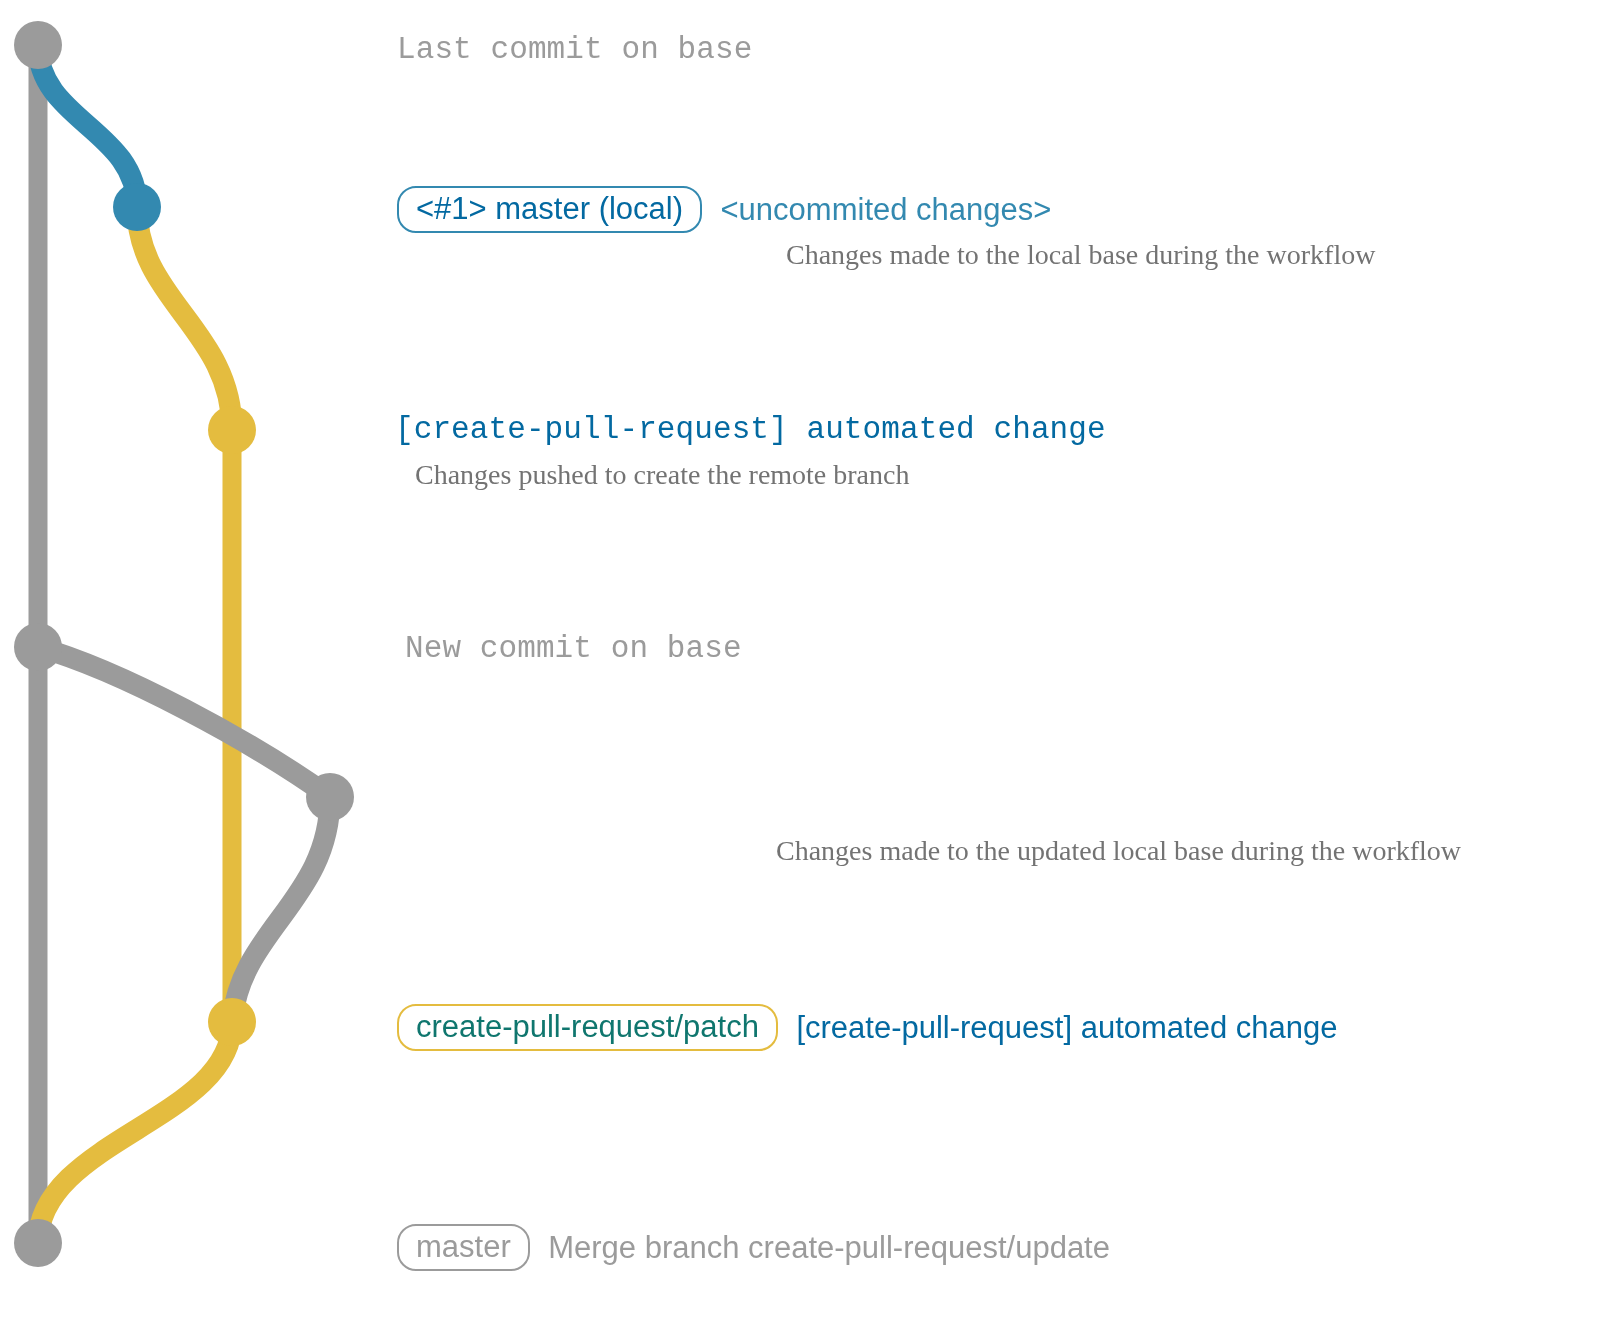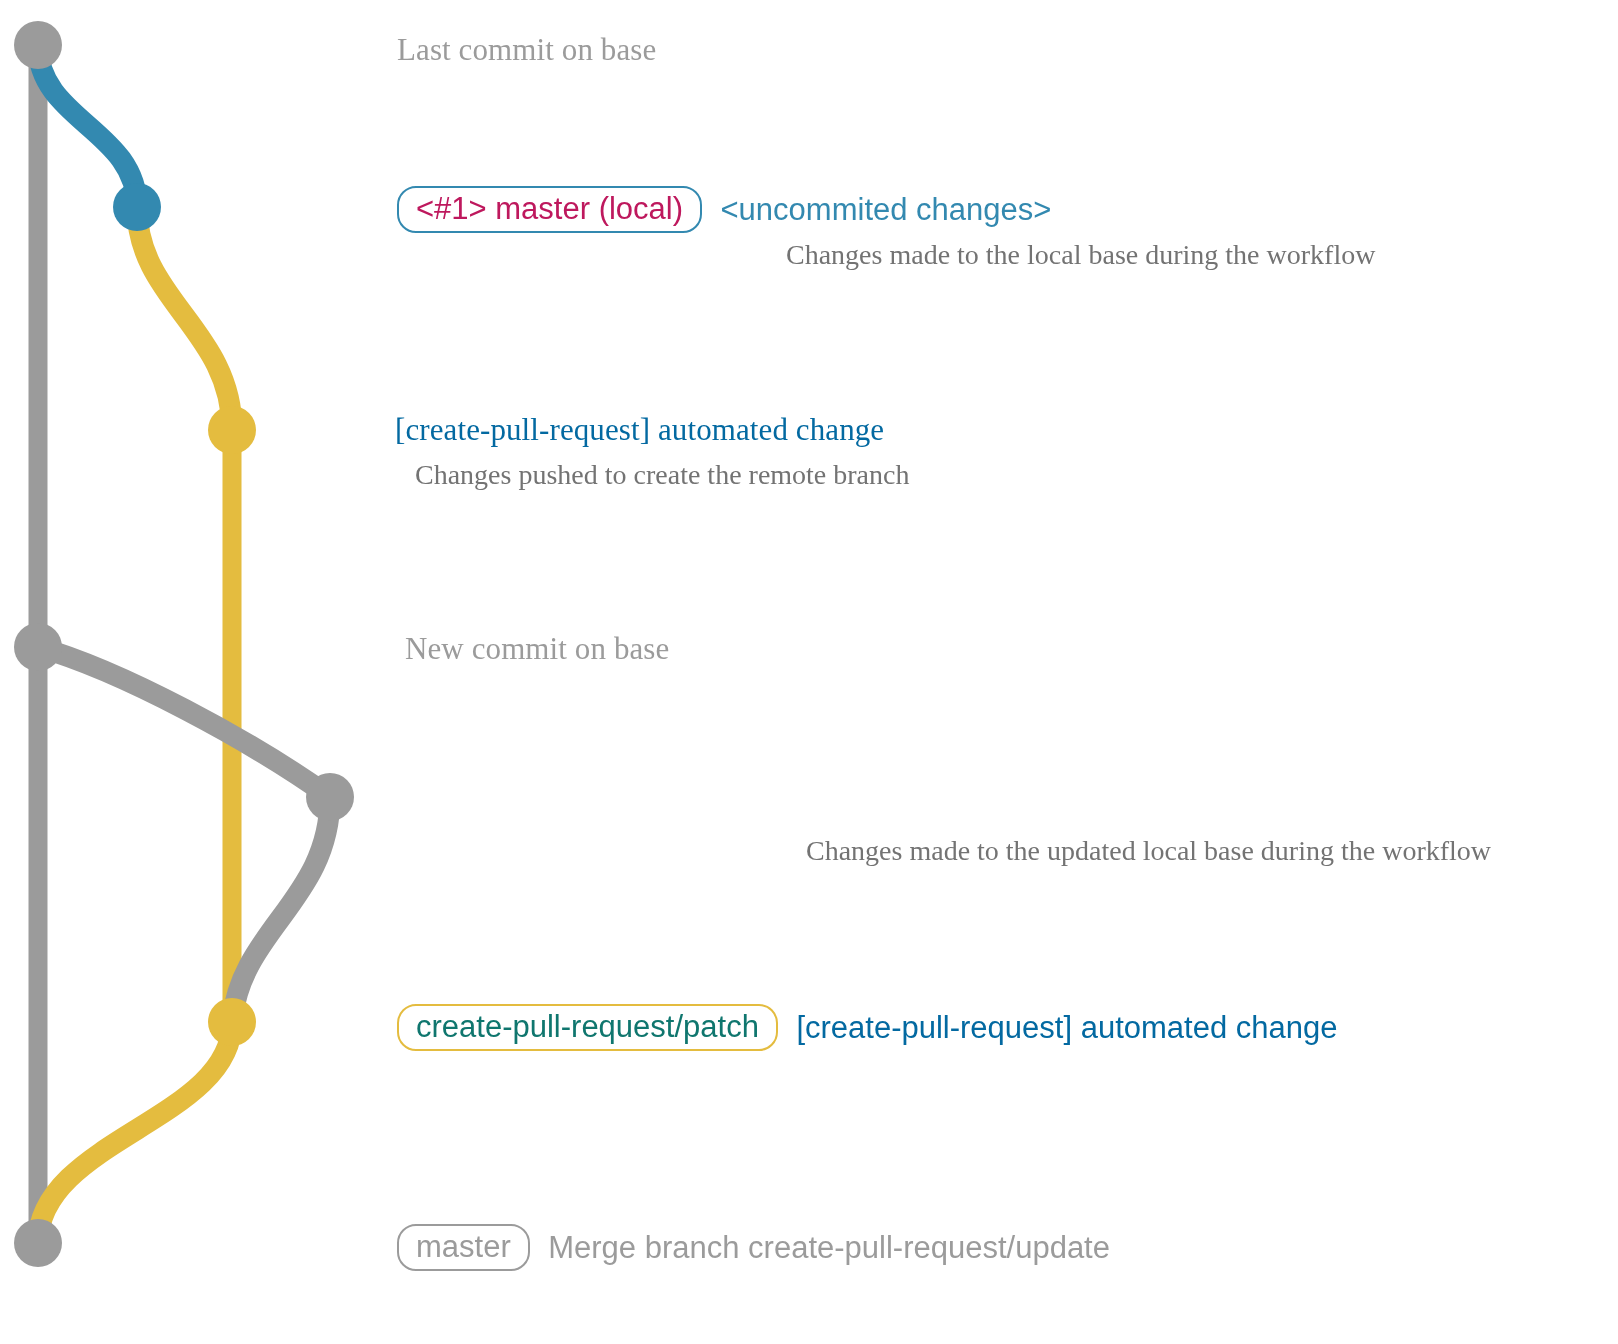--- a/index.html
+++ b/index.html
@@ -23,42 +23,42 @@
     top: 0;
     width: 400px;
     height: 1344px;
   }
   .row {
     position: absolute;
     display: block;
   }
   .headline {
     white-space: nowrap;
-    font-family: Liberation Serif, serif;
+    font-family: Liberation Mono, monospace;
     font-size: 31px;
     line-height: 1.1;
     letter-spacing: 0.1px;
   }
   .gray-text   { color: #9b9b9b; }
   .blue-text   { color: #3389b0; }
   .yellow-text { color: #0369a1; }
 
   .pill {
     display: inline-block;
     border-radius: 19px;
     border: 2px solid #9b9b9b;
     padding: 5px 17px 7px 17px;
     font-family: "Liberation Sans", sans-serif;
     font-size: 31px;
     line-height: 1.0;
     white-space: nowrap;
     vertical-align: middle;
     box-sizing: border-box;
   }
-  .pill.blue   { border-color: #3389b0; color: #be185d; }
+  .pill.blue   { border-color: #3389b0; color: #0369a1; }
   .pill.gray   { border-color: #9b9b9b; color: #9b9b9b; }
   .pill.yellow { border-color: #e4bc3f; color: #0f766e; }
 
   .after-pill {
     display: inline-block;
     vertical-align: middle;
     margin-left: 14px;
     white-space: nowrap;
     font-size: 31px;
     font-family: "Liberation Sans", sans-serif;
@@ -117,21 +117,21 @@
 
   <div class="row" style="left:395px; top:413px;">
     <span class="headline yellow-text">[create-pull-request] automated change</span>
   </div>
   <div class="desc" style="left:415px; top:460px;">Changes pushed to create the remote branch</div>
 
   <div class="row" style="left:397px; top:632px;margin-left:8px;">
     <span class="headline gray-text">New commit on base</span>
   </div>
 
-  <div class="desc" style="left:806px; top:836px;">Changes made to the updated local base during the workflow</div>
+  <div class="desc" style="left:776px; top:836px;">Changes made to the updated local base during the workflow</div>
 
   <div class="row" style="left:397px; top:1004px;">
     <span class="pill yellow">create-pull-request/patch</span>
     <span class="after-pill yellow-text">[create-pull-request] automated change</span>
   </div>
 
   <div class="row" style="left:397px; top:1224px;">
     <span class="pill gray">master</span>
     <span class="after-pill gray-text">Merge branch create-pull-request/update</span>
   </div>

